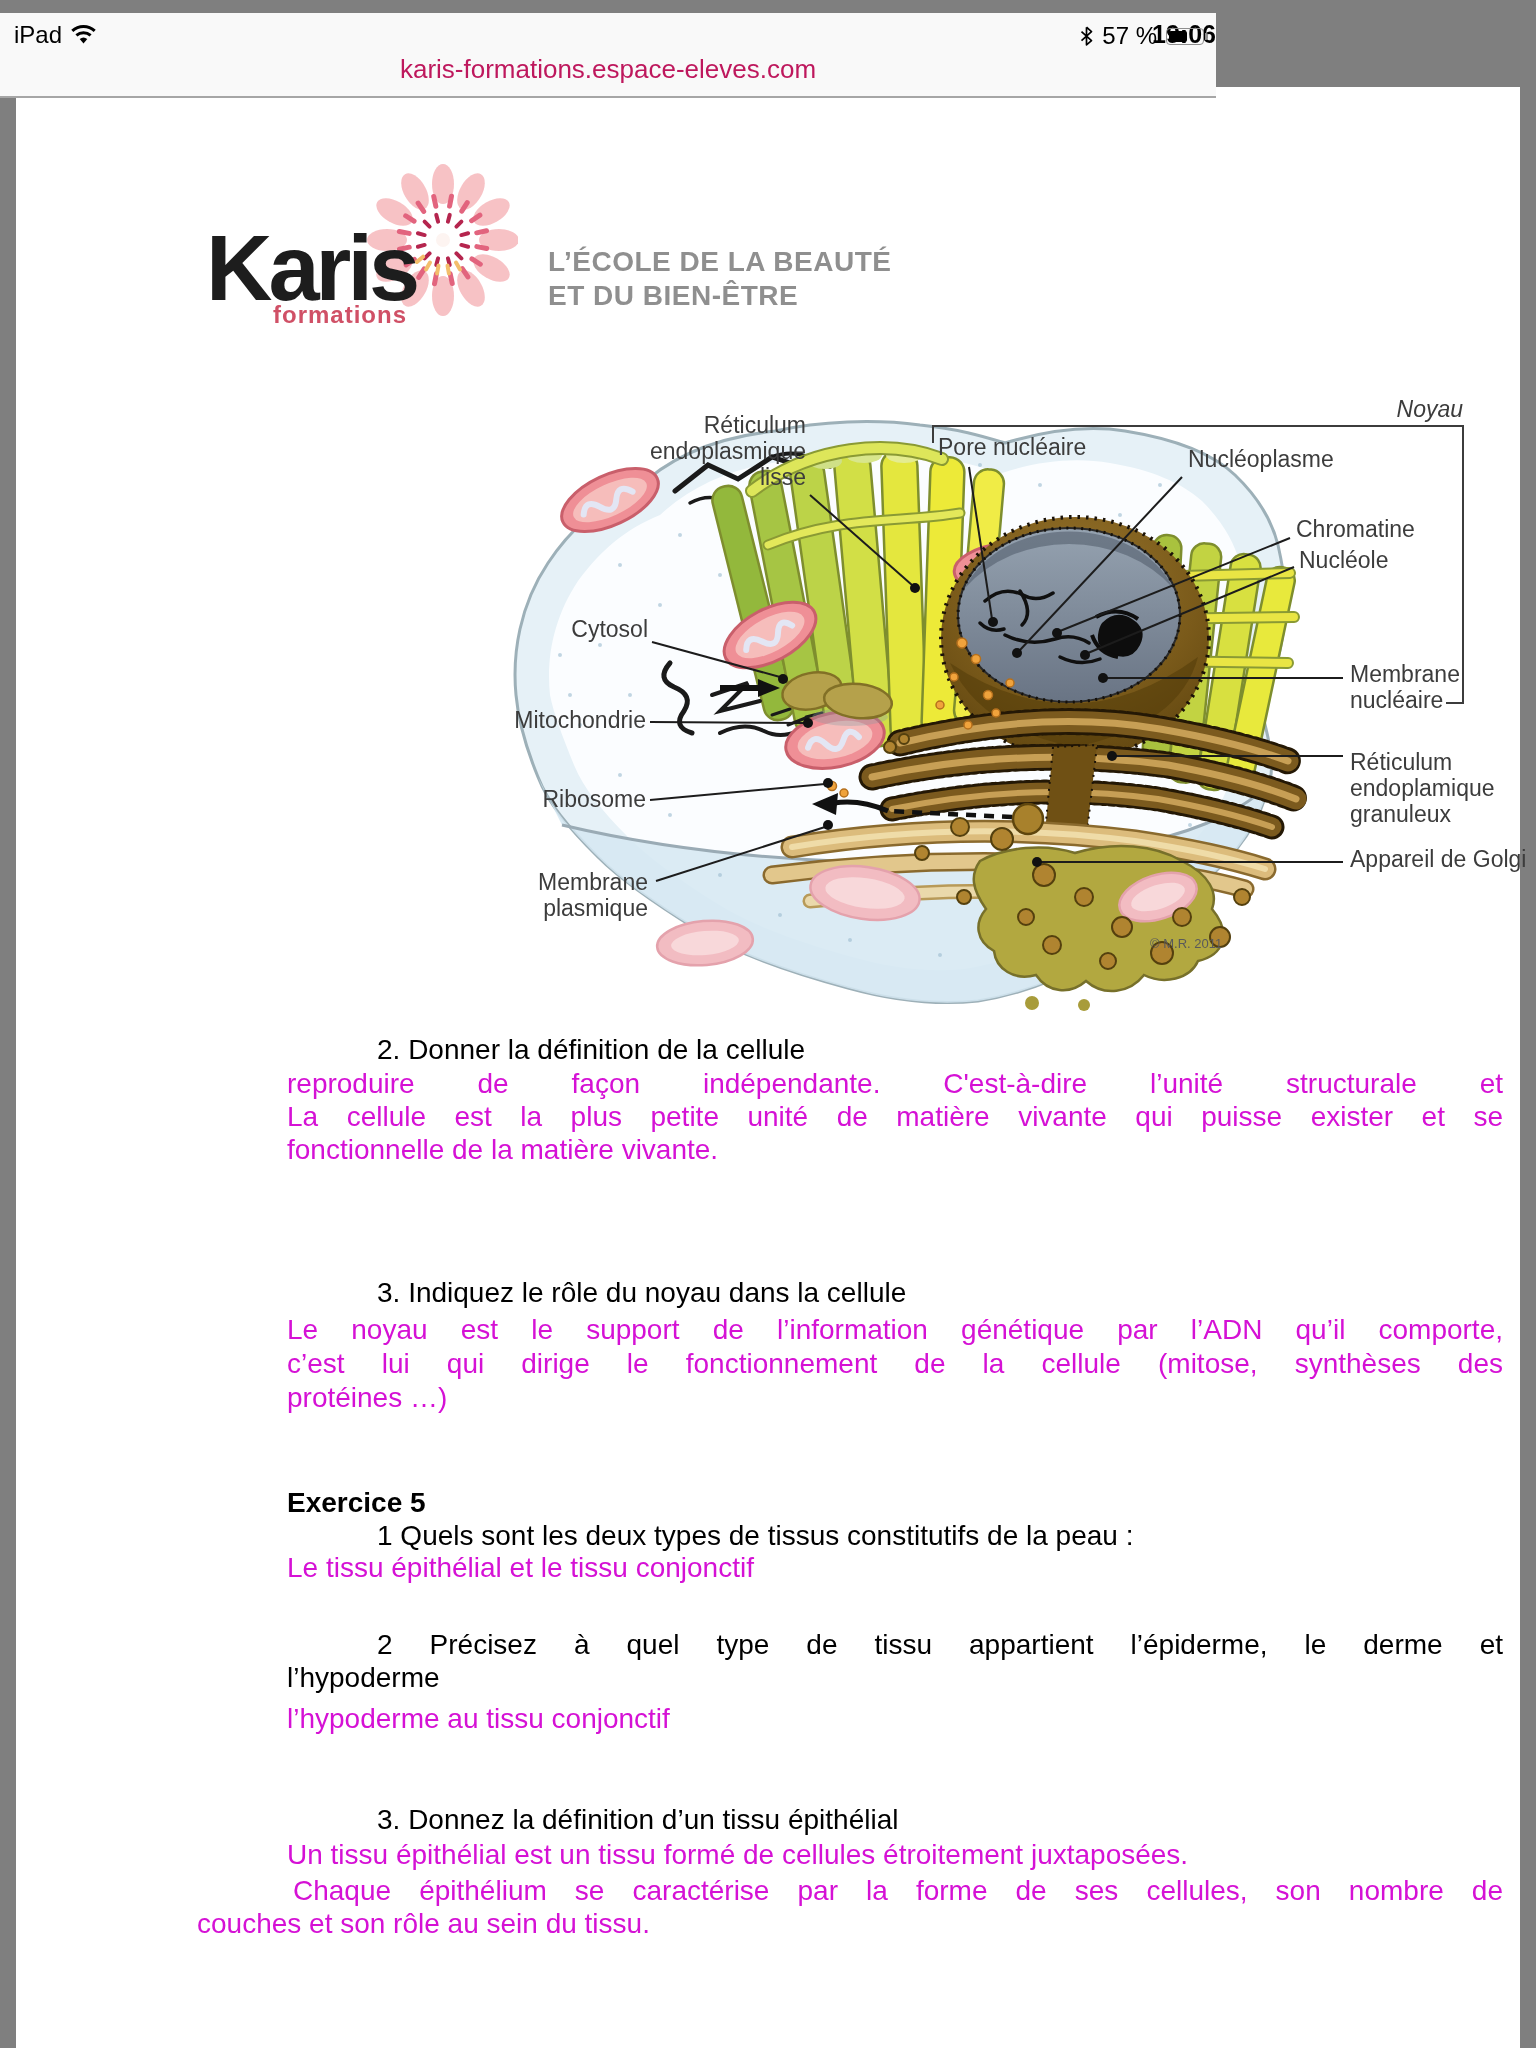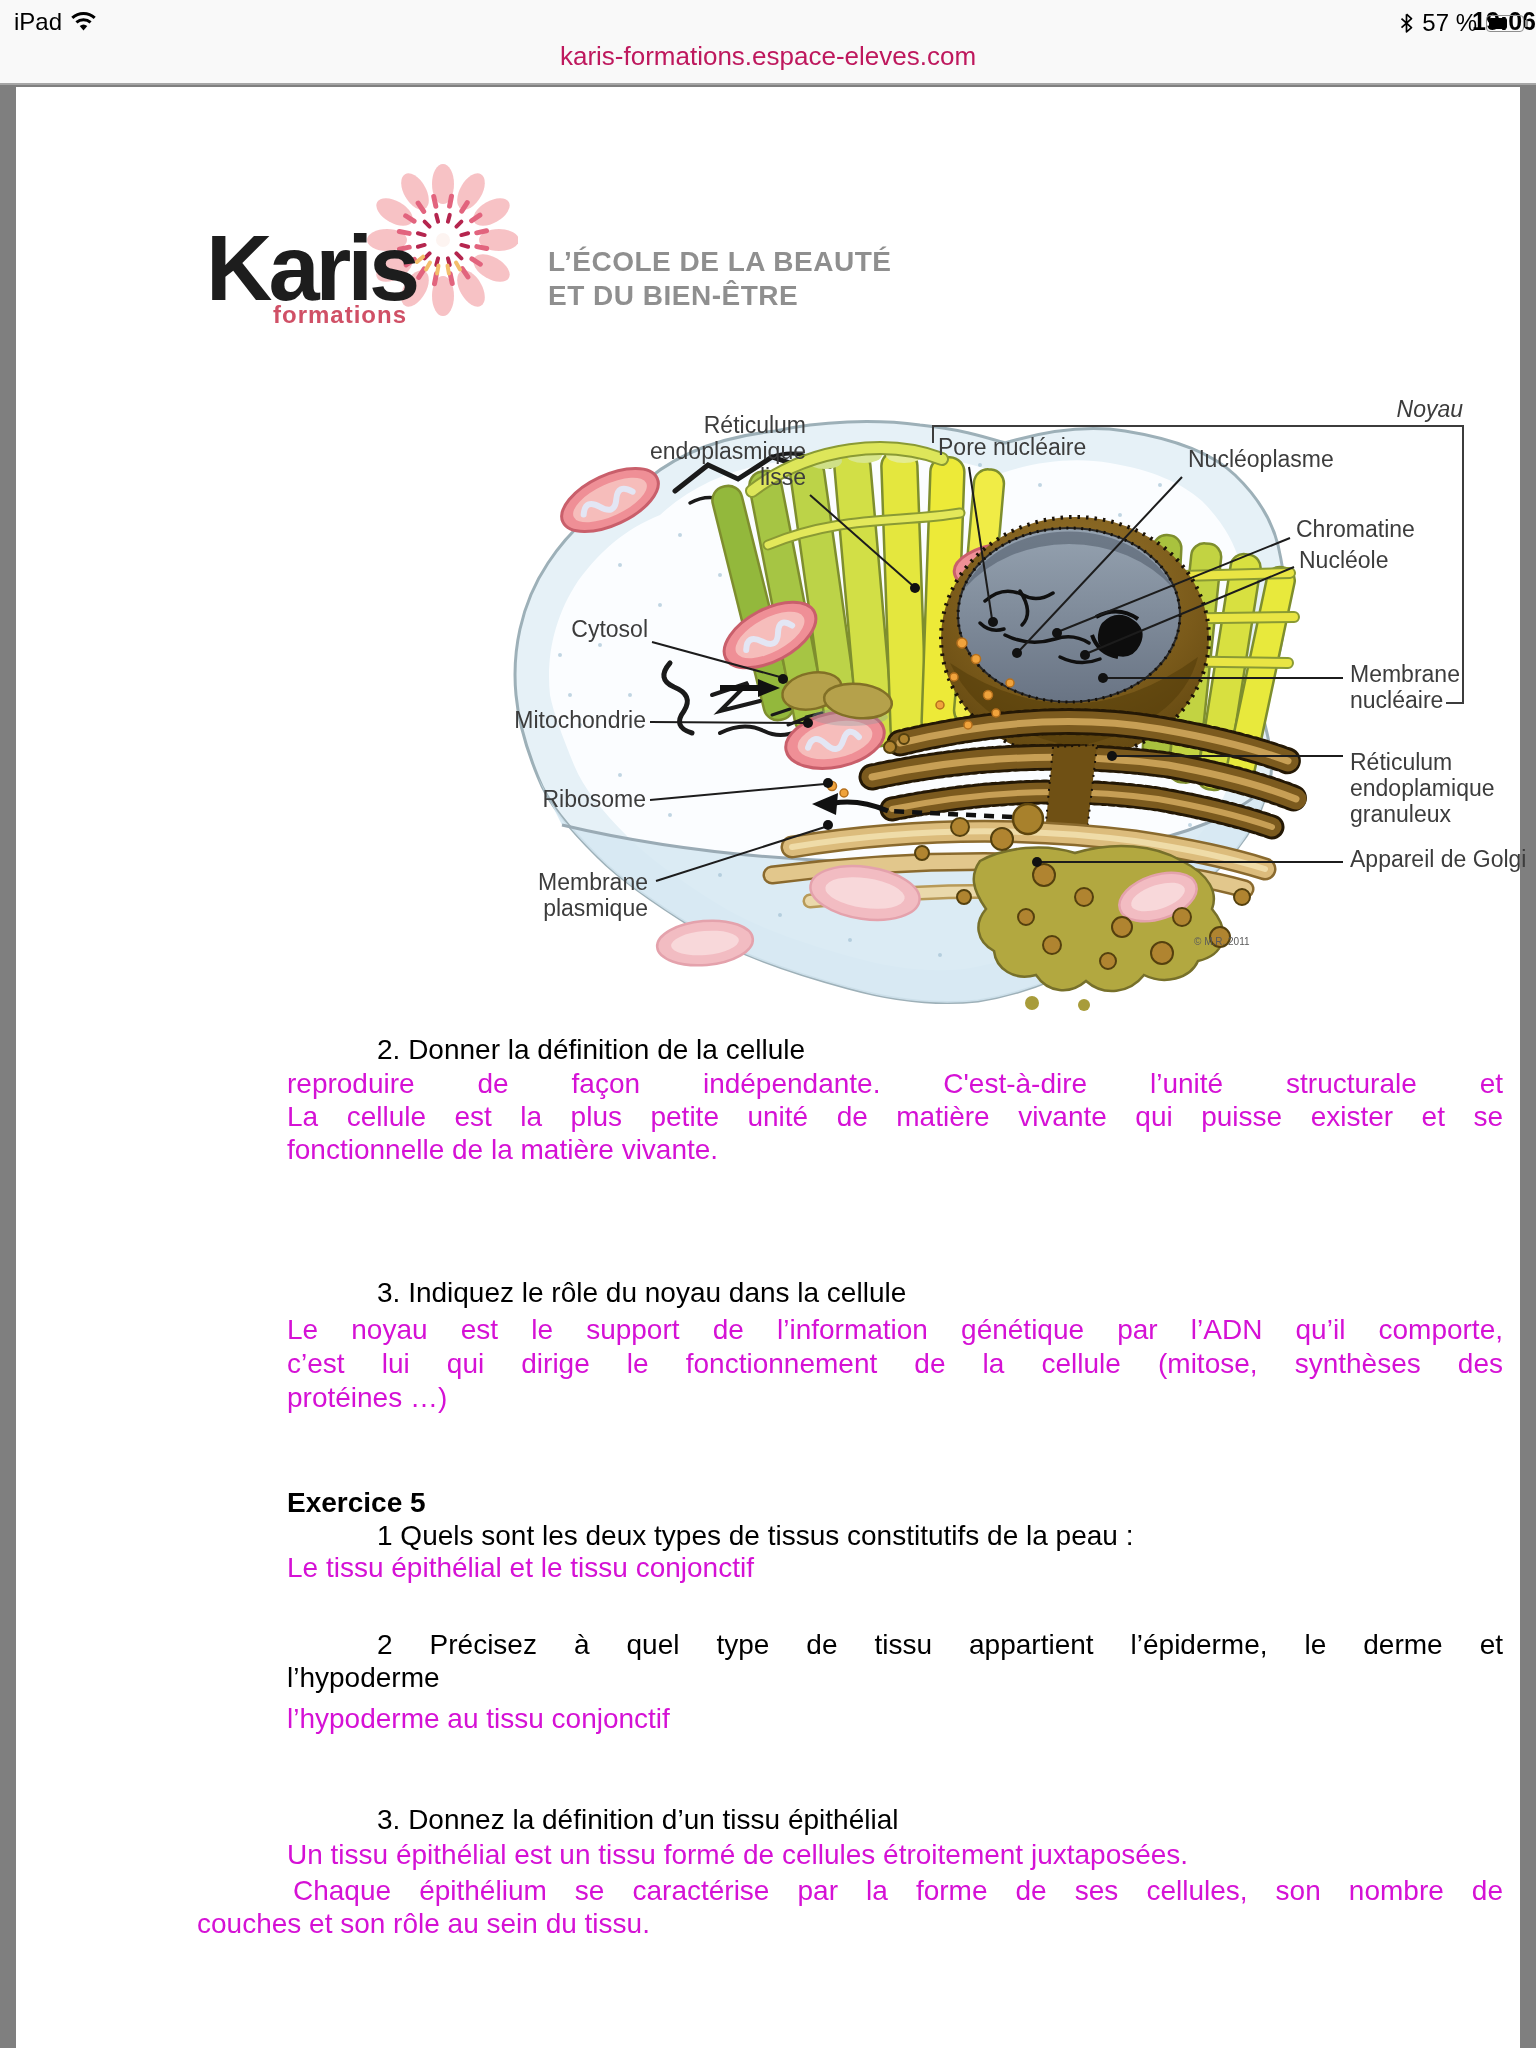--- a/index.html
+++ b/index.html
@@ -2,21 +2,21 @@
 <html><head>
 <meta charset="utf-8">
 <style>
   * { margin:0; padding:0; box-sizing:border-box; }
   html,body { width:1536px; height:2048px; overflow:hidden; }
   body { position:relative; background:#7f7f7f; font-family:"Liberation Sans",sans-serif; }
 
   .abs { position:absolute; }
 
   
-  #statusbar { position:absolute; left:0; top:0; width:1536px; height:85px;
+  #statusbar { position:absolute; left:0; top:13px; width:1216px; height:85px;
     background:#f9f9f9; border-bottom:2px solid #a6a6a6; z-index:30;text-decoration:underline; }
   .sb-left { position:absolute; left:14px; top:8px; display:flex; align-items:center; gap:8px;
     font-size:24px; color:#000; }
   .sb-time { position:absolute; left:0; top:7px; width:100%; text-align:right;
     font-size:25px; font-weight:700; color:#000; }
   .sb-right { position:absolute; right:12px; top:9px; display:flex; align-items:center; gap:9px;
     font-size:24px; color:#000; }
   .bat { width:38px; height:17px; border:1.5px solid #8f8f8f; border-radius:4px;
     padding:2px; display:flex; align-items:center; position:relative; }
   .bat-fill { width:56%; height:100%; background:#000; border-radius:2px; }
@@ -32,21 +32,21 @@
   .karis { left:206px; top:216px; font-size:92px; font-weight:700; letter-spacing:-4px; color:#1d1d1d; }
   .karis-sub { left:205px; top:301px; width:202px; text-align:right; font-size:24px;
     font-weight:700; letter-spacing:1px; color:#d05066; }
   .school { left:548px; top:245px; font-size:28px; font-weight:700; letter-spacing:.5px;
     color:#8f8f8f; line-height:34px; }
 
   
   .dlabel { position:absolute; font-size:23px; line-height:26px; color:#3c3c3c; z-index:10; }
   .tr { text-align:right; }
   .it { font-style:italic; }
-  .copyright { position:absolute; font-size:10px; color:#5a5a5a; z-index:10;margin-left:44px; }
+  .copyright { position:absolute; font-size:13px; color:#5a5a5a; z-index:10; }
 
   
   .para { position:absolute; font-size:28px; line-height:33px; color:#d511d5; }
   .q { color:#000000; }
   .b { font-weight:700; }
   .just div { text-align:justify; text-align-last:justify; text-justify:inter-word; }
   .just div:last-child { text-align:left; text-align-last:left; }
   .ifirst div:first-child { text-indent:90px; }
   .fj { text-align:justify; text-align-last:justify; }
 </style>

